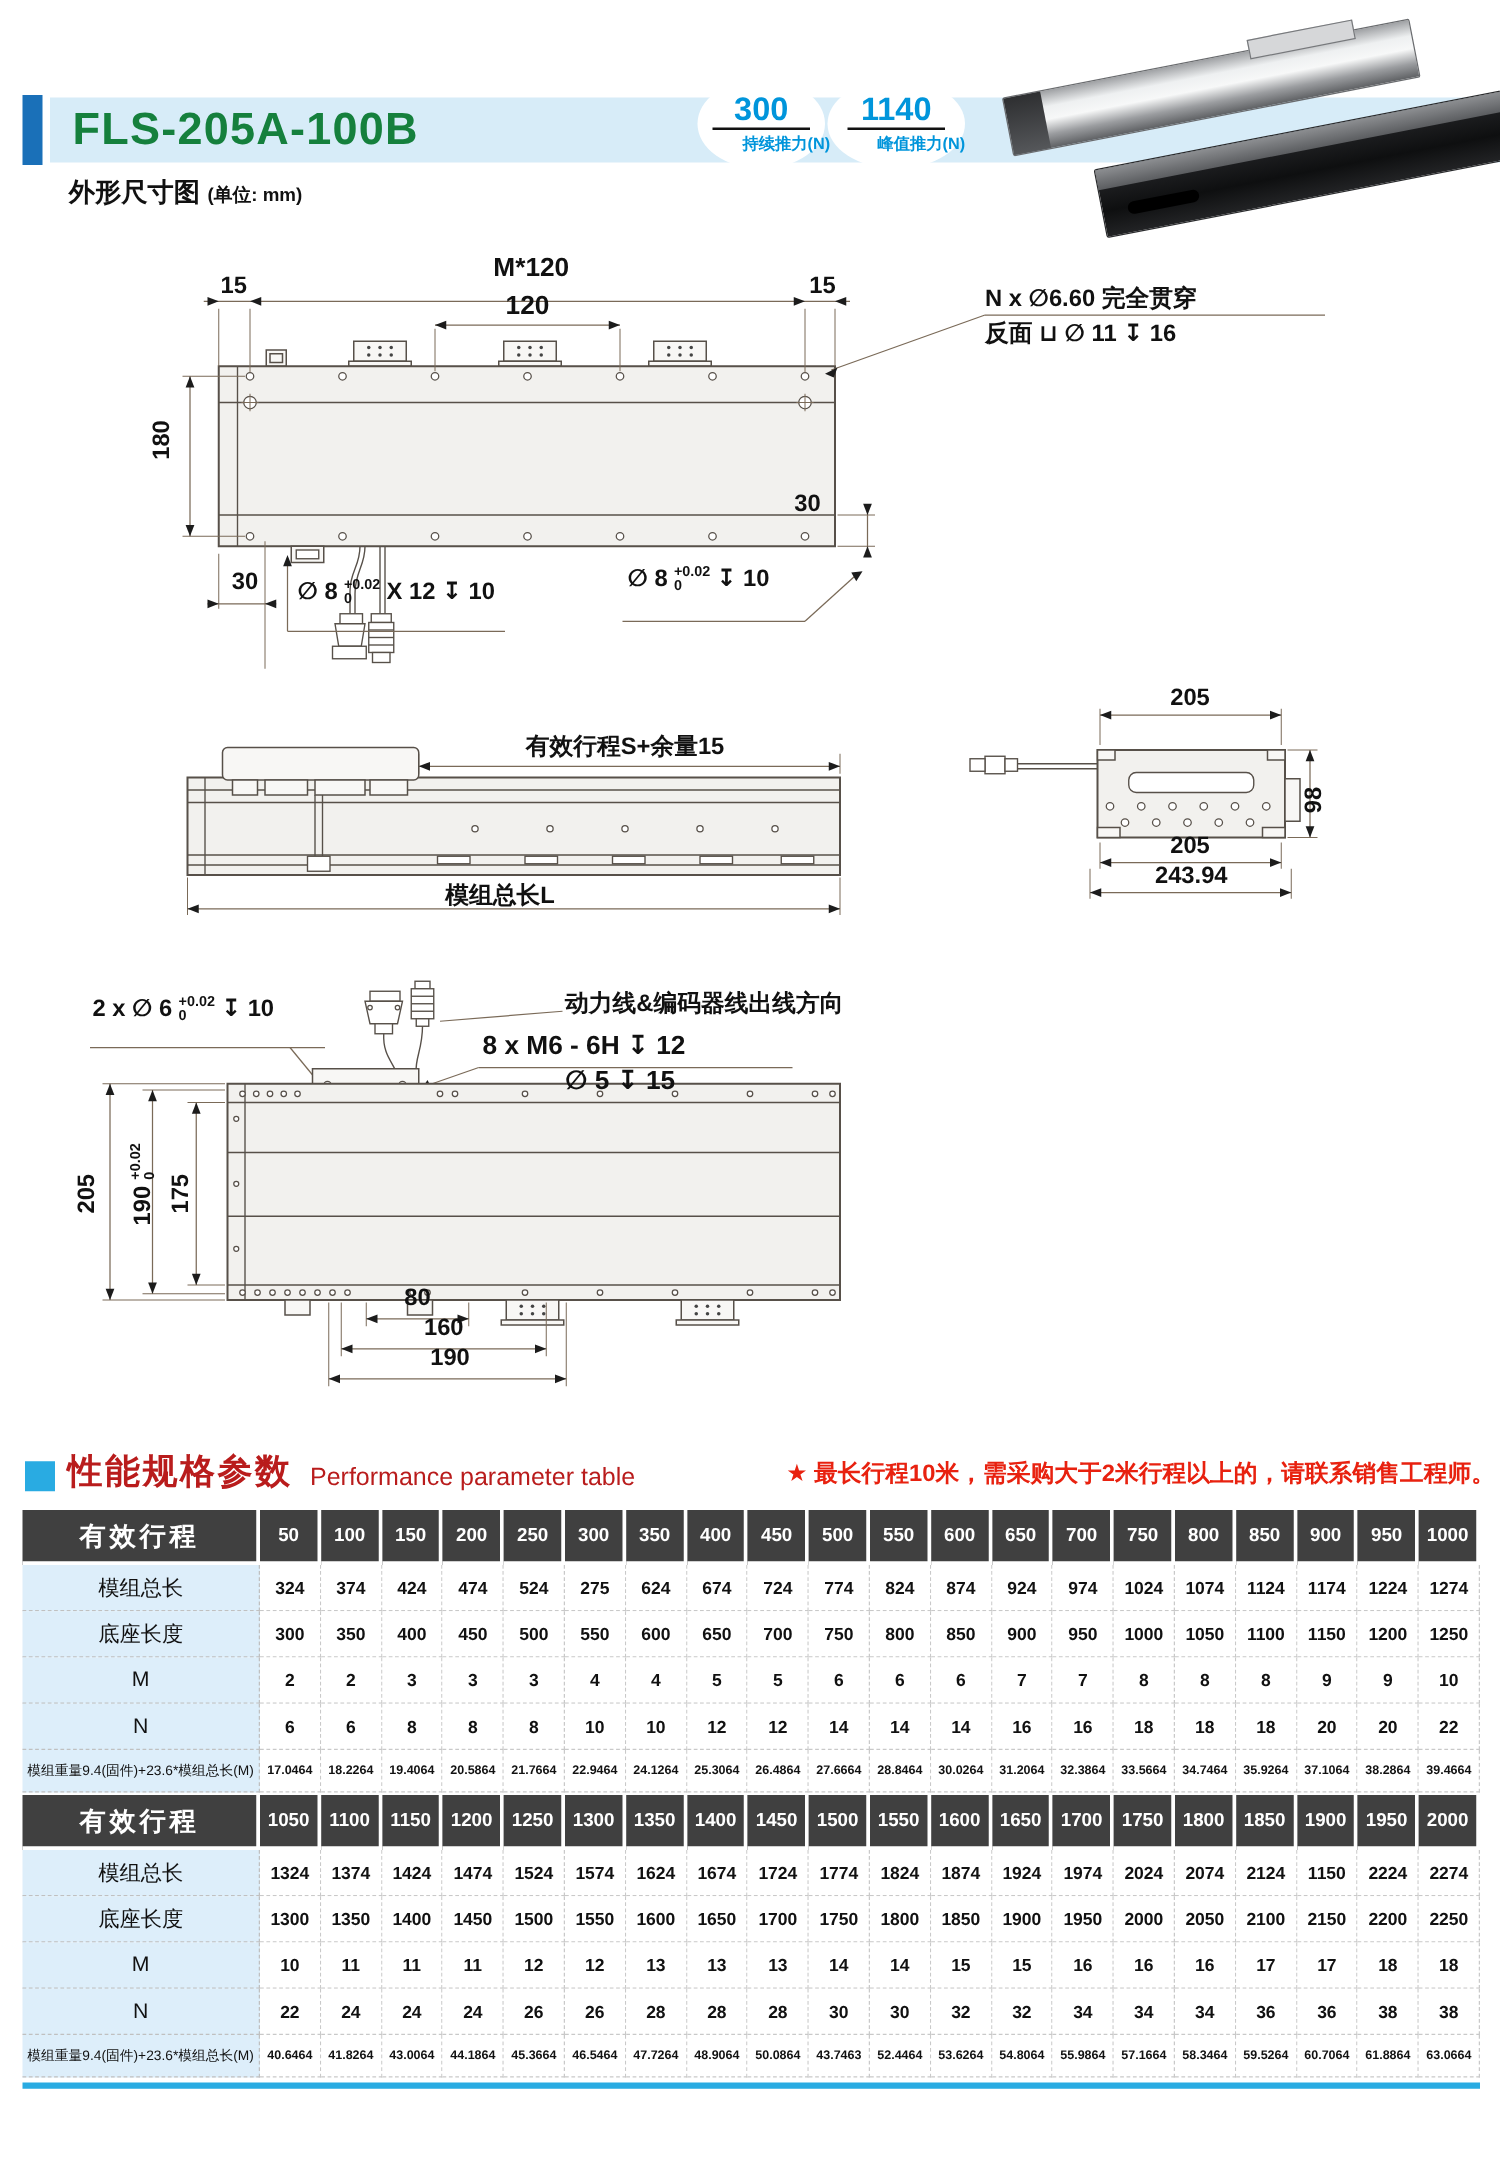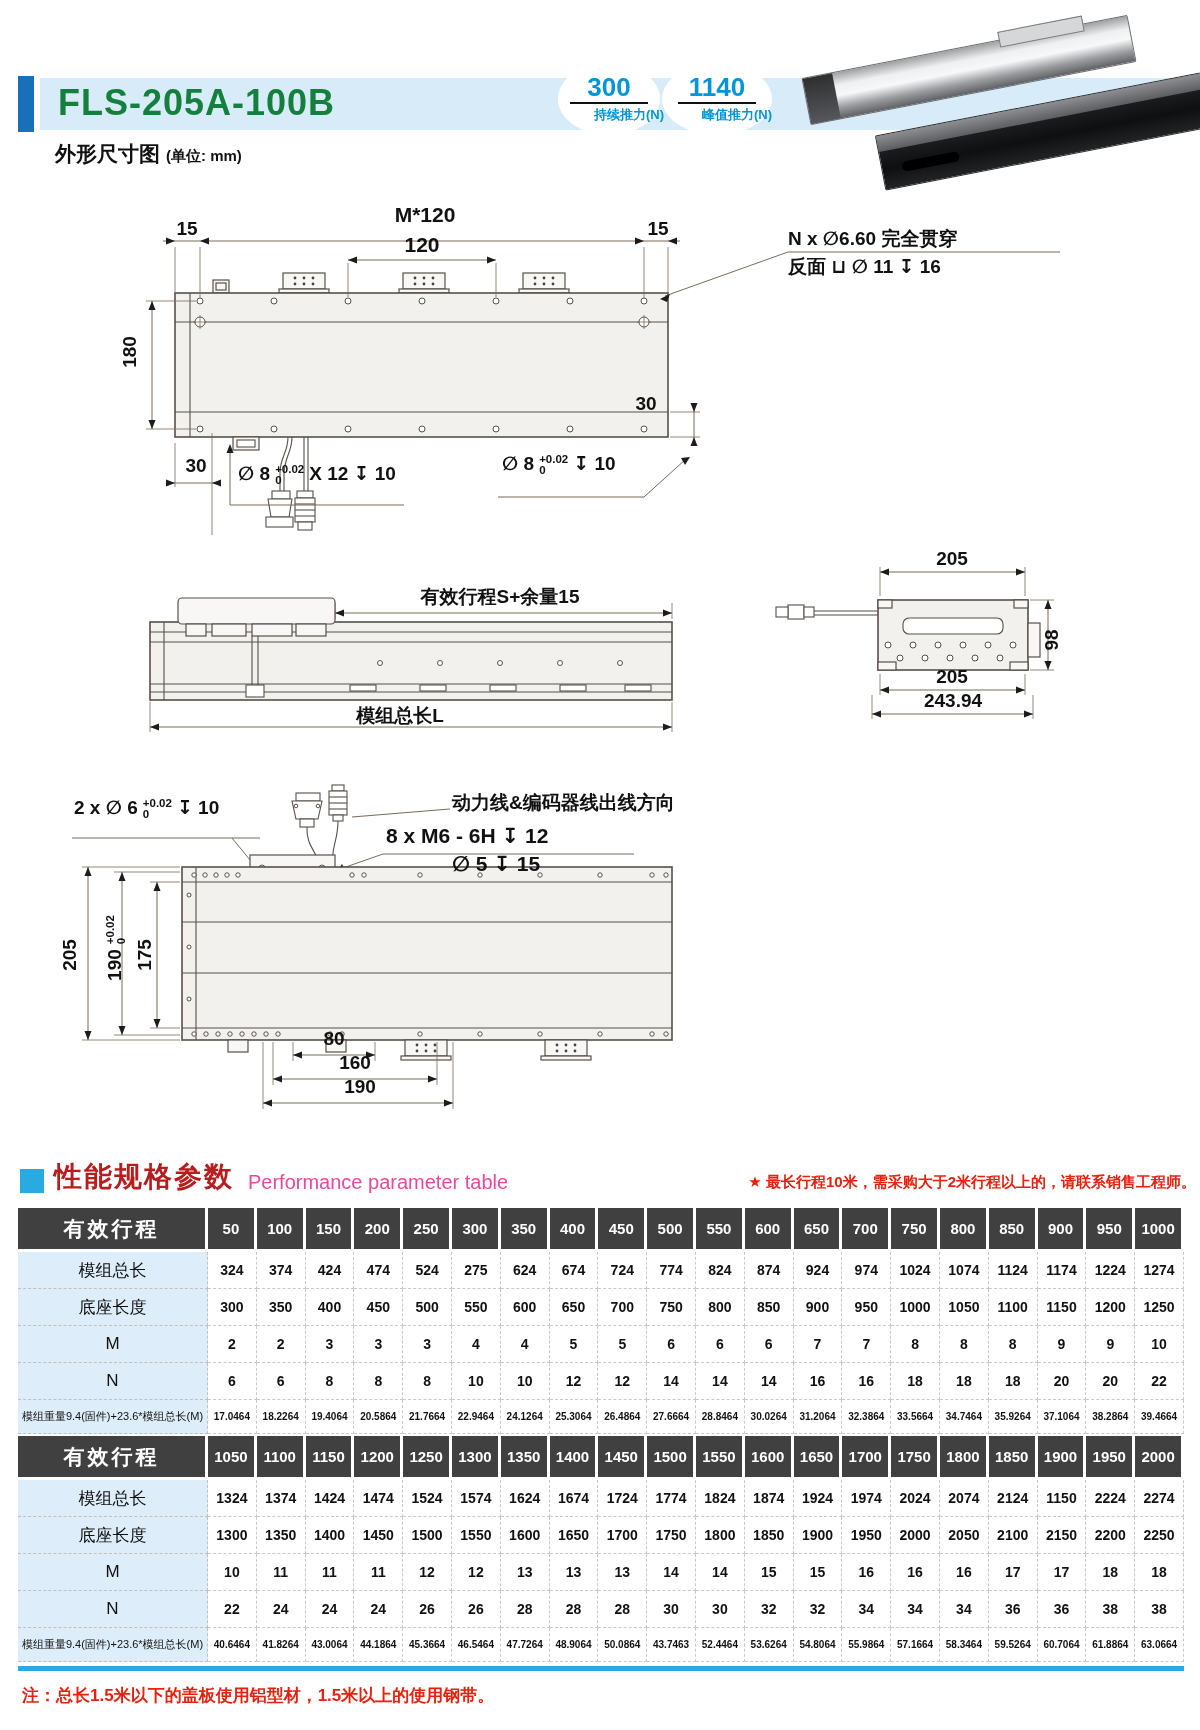--- a/index.html
+++ b/index.html
@@ -46,22 +46,22 @@
   svg .ln{stroke:#575049;stroke-width:1.1;fill:none;}
   svg .dimln{stroke:#7a6a58;stroke-width:1;fill:none;}
   svg .ext{stroke:#7a6a58;stroke-width:.8;fill:none;}
   svg .hole{fill:#fff;stroke:#575049;stroke-width:1;}
   svg .dot{fill:#444;}
   svg .arr{fill:#1c1c1c;stroke:none;}
   
   .sec{position:absolute;left:20px;top:1158px;width:1176px;display:flex;align-items:flex-end;}
   .sec .sq{width:24px;height:24px;background:#29abe2;margin-right:10px;margin-bottom:3px;}
   .sec .cn{font-size:28px;font-weight:bold;color:#b91c1c;letter-spacing:2px;}
-  .sec .en{font-size:20px;color:#ec4899;margin-left:14px;margin-bottom:2px;}
-  .sec .warn{margin-left:auto;font-size:15px;font-weight:bold;color:#e8210f;margin-bottom:4px;white-space:nowrap;}
+  .sec .en{font-size:20px;color:#b91c1c;margin-left:14px;margin-bottom:2px;}
+  .sec .warn{margin-left:auto;font-size:19px;font-weight:bold;color:#e8210f;margin-bottom:4px;white-space:nowrap;}
   
   .ptable{position:absolute;left:18px;width:1166px;display:grid;
           grid-template-columns:190px repeat(20,1fr);
           grid-template-rows:44px 37px 37px 37px 37px 34px;}
   .ptable.t1{top:1208px;} .ptable.t2{top:1436px;}
   .ptable div{display:flex;align-items:center;justify-content:center;}
   .hcell{background:#404040;color:#fff;font-weight:bold;font-size:15px;
          border-right:3px solid #fff;border-bottom:3px solid #fff;}
   .hlabel{font-size:21px;letter-spacing:3px;}
   .lcell{background:#ddeefa;font-size:17px;border-right:1px dashed #c0c0c0;border-bottom:1px dashed #c0c0c0;}
@@ -751,15 +751,14 @@
       <div class="vcell smallv">54.8064</div>
       <div class="vcell smallv">55.9864</div>
       <div class="vcell smallv">57.1664</div>
       <div class="vcell smallv">58.3464</div>
       <div class="vcell smallv">59.5264</div>
       <div class="vcell smallv">60.7064</div>
       <div class="vcell smallv">61.8864</div>
       <div class="vcell smallv">63.0664</div>
     </div>
   <div class="blueline"></div>
-  <div class="footnote">注：总长1.5米以下的盖板使用铝型材，1.5米以上的使用钢带。</div>
 
 </div>
 
 </body></html>

